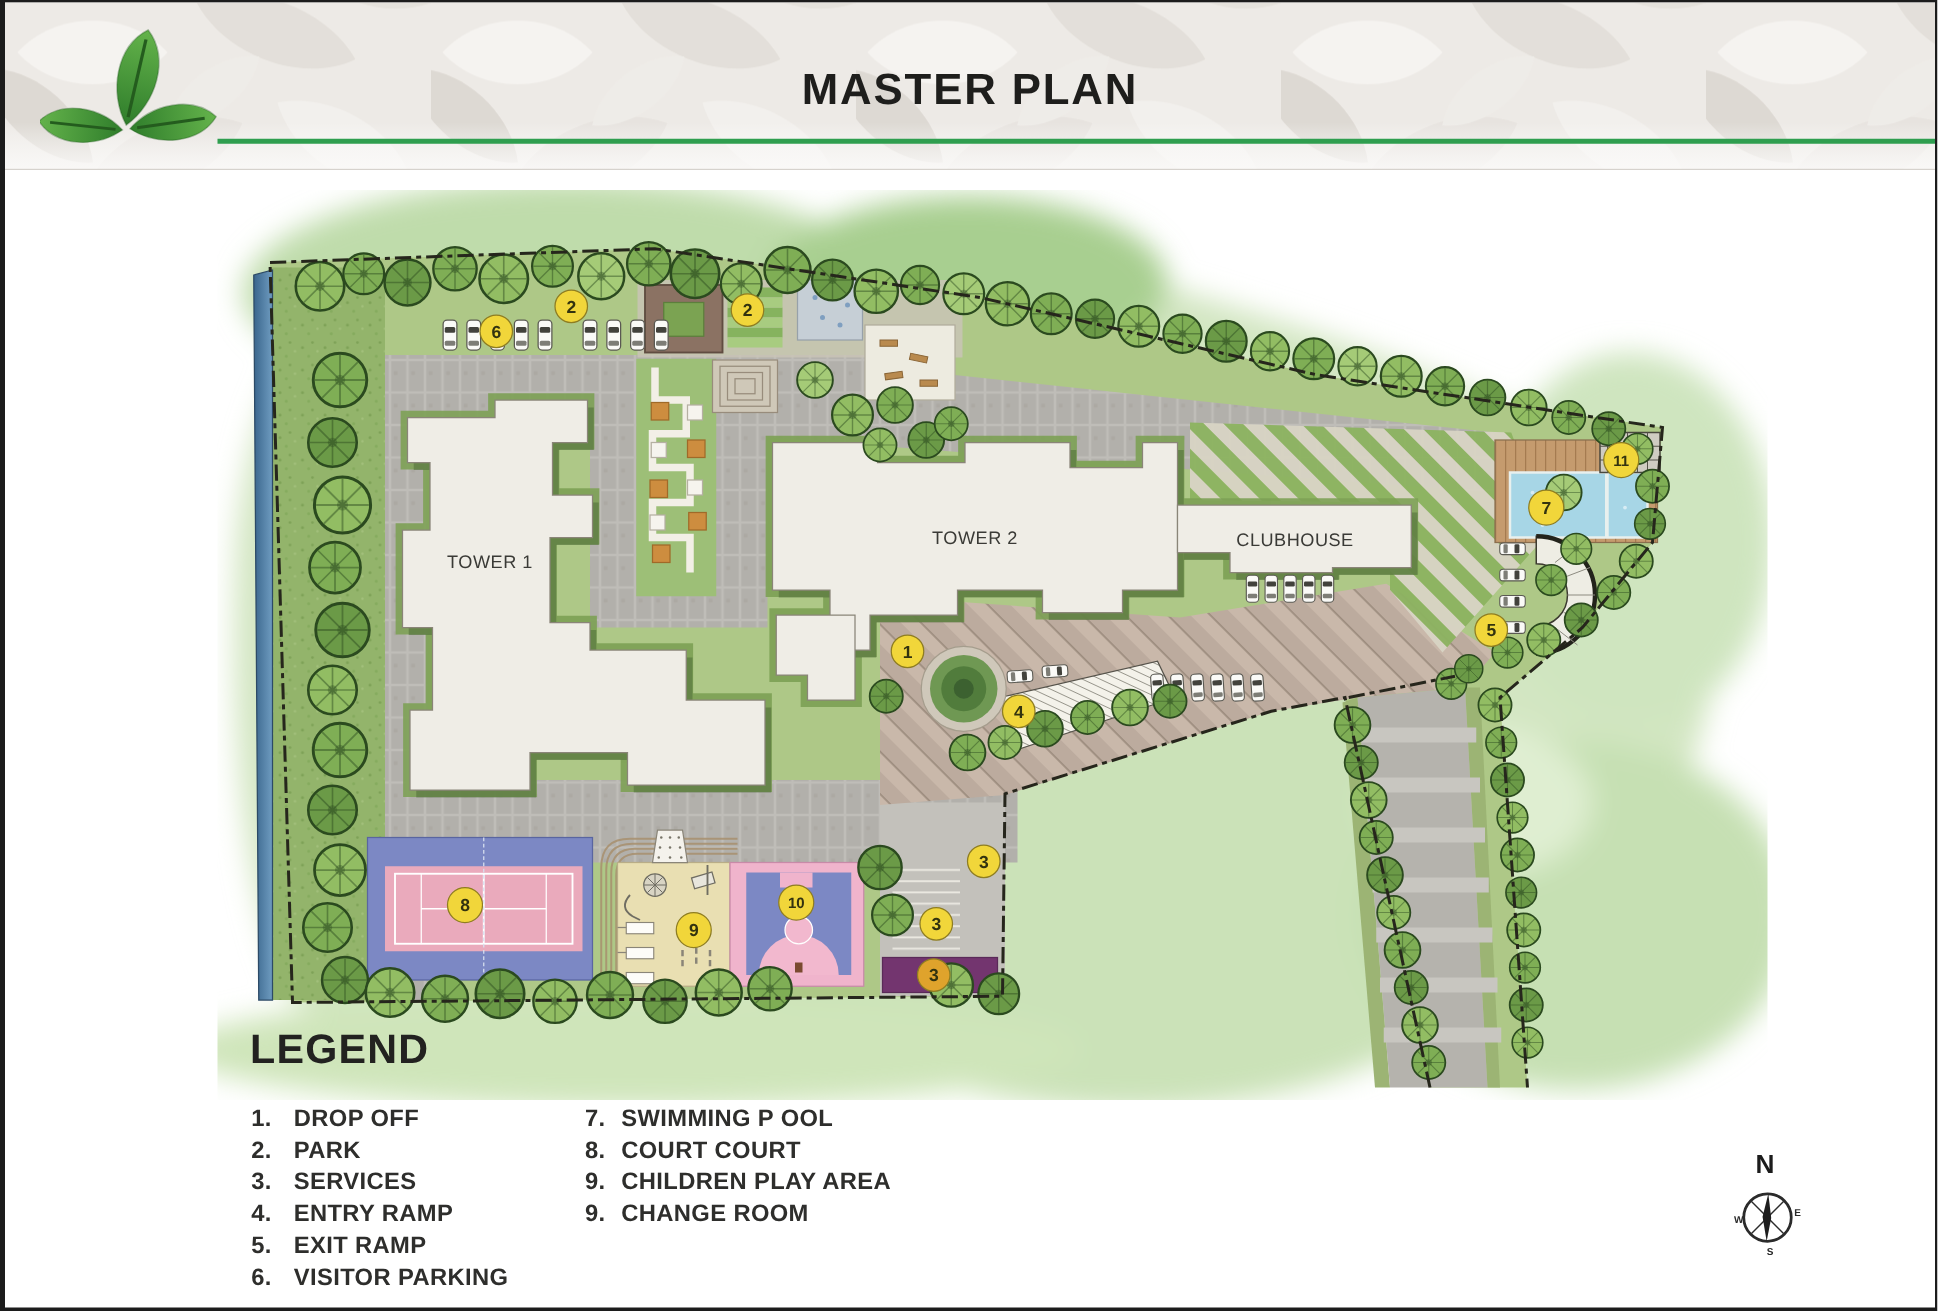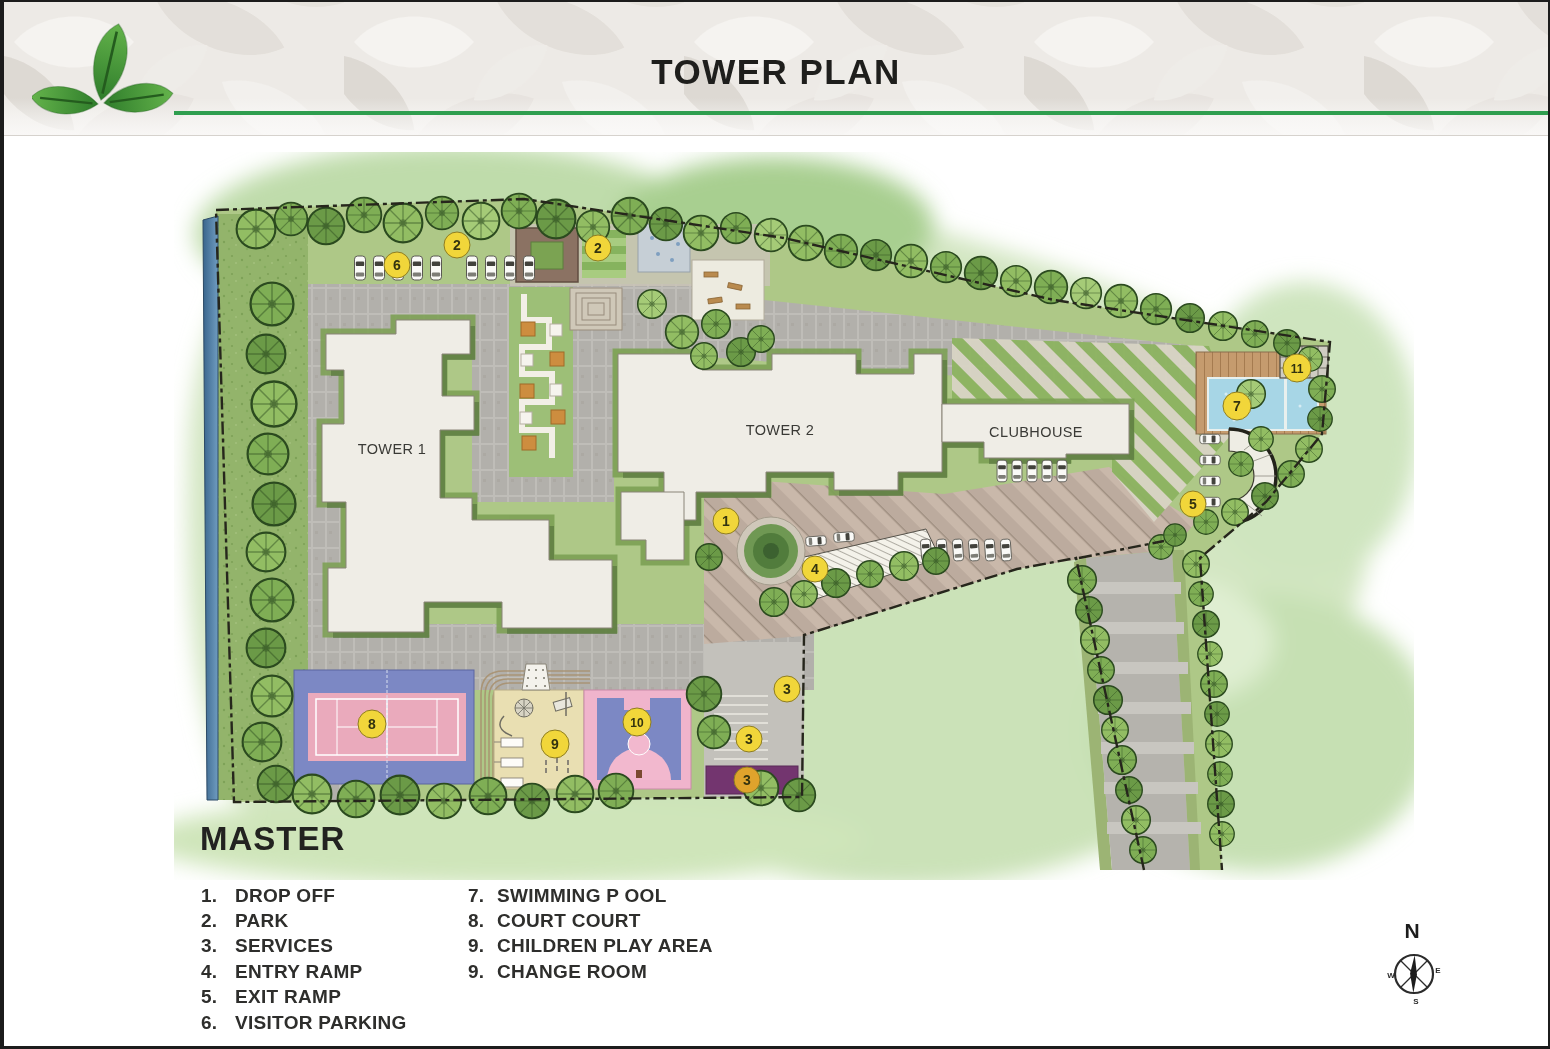--- a/index.html
+++ b/index.html
@@ -79,21 +79,21 @@
         <g transform="translate(72,89) rotate(82) scale(1.16)">
           <use href="#leafp" fill="url(#lg)" stroke="#1f5c1c" stroke-opacity=".35"></use>
           <line x1="0" y1="-5" x2="0" y2="-52" stroke="#245c1e" stroke-width="2"></line>
         </g>
         <g transform="translate(69,86) rotate(13) scale(1.3)">
           <use href="#leafp" fill="url(#lg)" stroke="#1f5c1c" stroke-opacity=".35"></use>
           <line x1="0" y1="-5" x2="0" y2="-54" stroke="#245c1e" stroke-width="2"></line>
         </g>
       </g>
     </svg>
-    <h1 class="page-title">TOWER PLAN</h1>
+    <h1 class="page-title">MASTER PLAN</h1>
     <div class="green-rule"></div>
   </header>
 
   <svg class="plan-svg" viewBox="170 150 1240 728" xmlns="http://www.w3.org/2000/svg">
     <defs>
       <filter id="soft" x="-25%" y="-25%" width="150%" height="150%">
           <feGaussianBlur stdDeviation="11"></feGaussianBlur>
         </filter>
       <pattern id="pTile" width="14" height="26" patternUnits="userSpaceOnUse">
         <rect width="14" height="26" fill="#b2b0ab"></rect>
@@ -561,21 +561,21 @@
     <g class="mk small" transform="translate(633 720)">
         <circle r="14"></circle>
         <text y="4.5">10</text>
       </g>
     <g class="mk small" transform="translate(1293 366)">
         <circle r="14"></circle>
         <text y="4.5">11</text>
       </g>
   </svg>
 
-  <h2 class="legend-heading">MASTER</h2>
+  <h2 class="legend-heading">LEGEND</h2>
 
   <div class="legend-col c1">
     <div class="lrow">
         <span class="lnum">1.</span>
         <span class="llbl">DROP OFF</span>
       </div>
     <div class="lrow">
         <span class="lnum">2.</span>
         <span class="llbl">PARK</span>
       </div>

